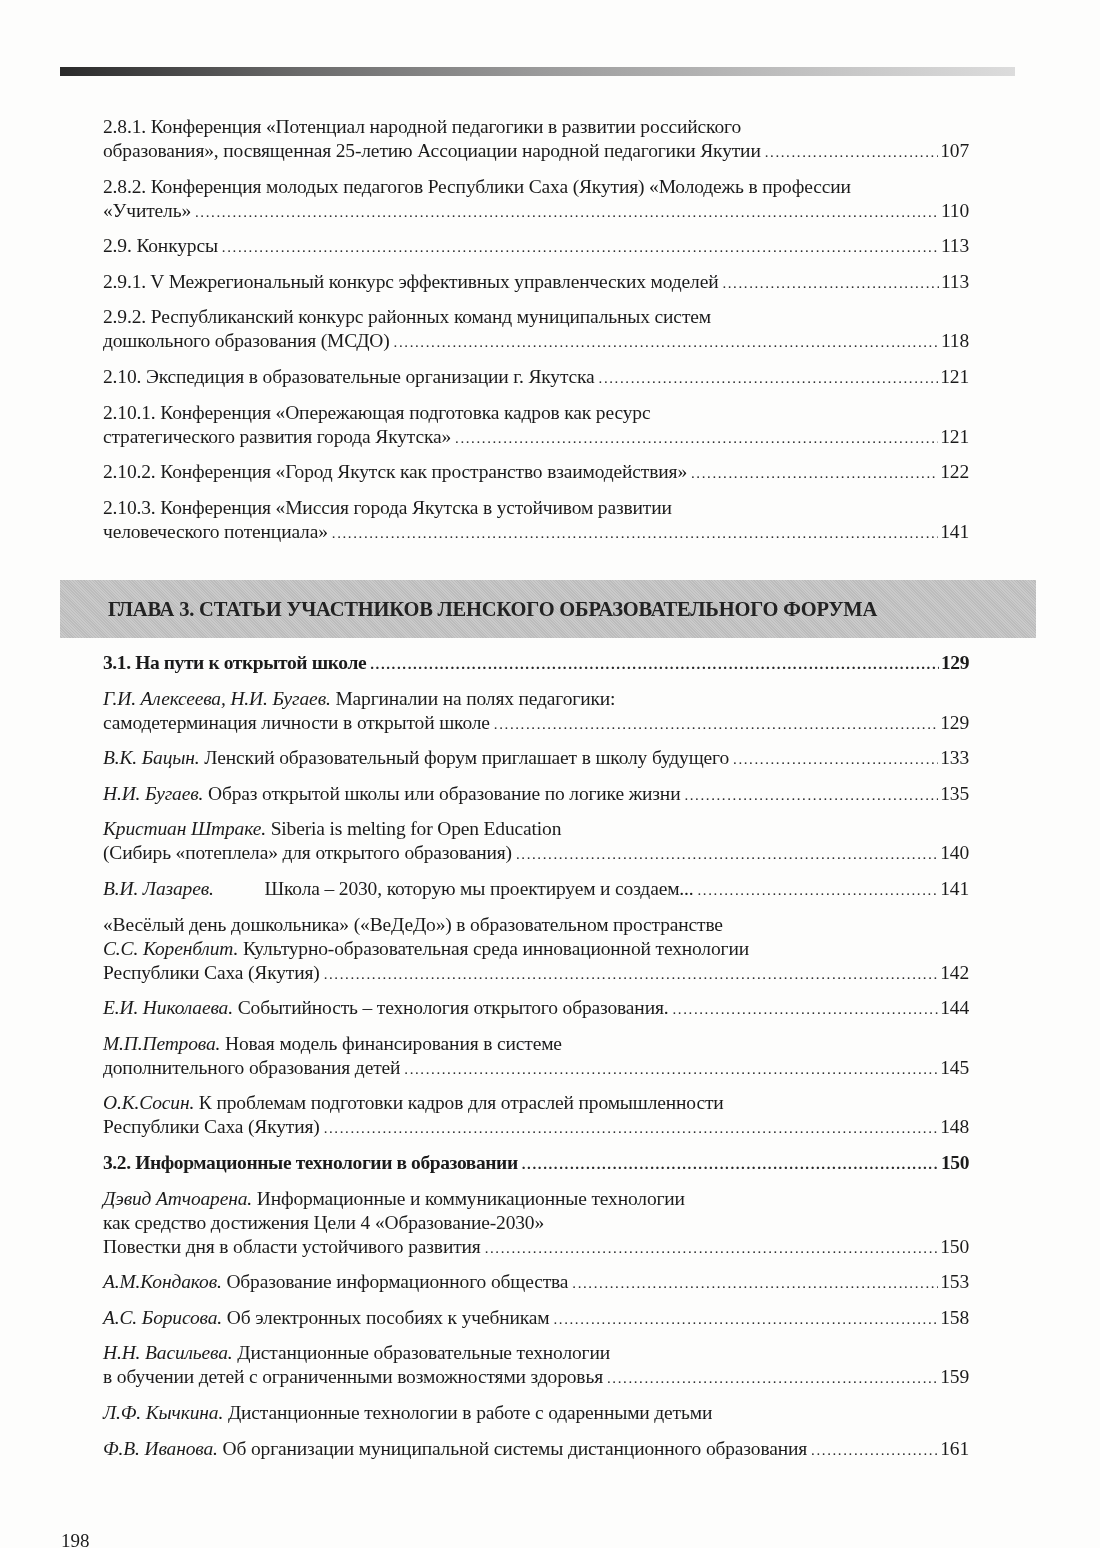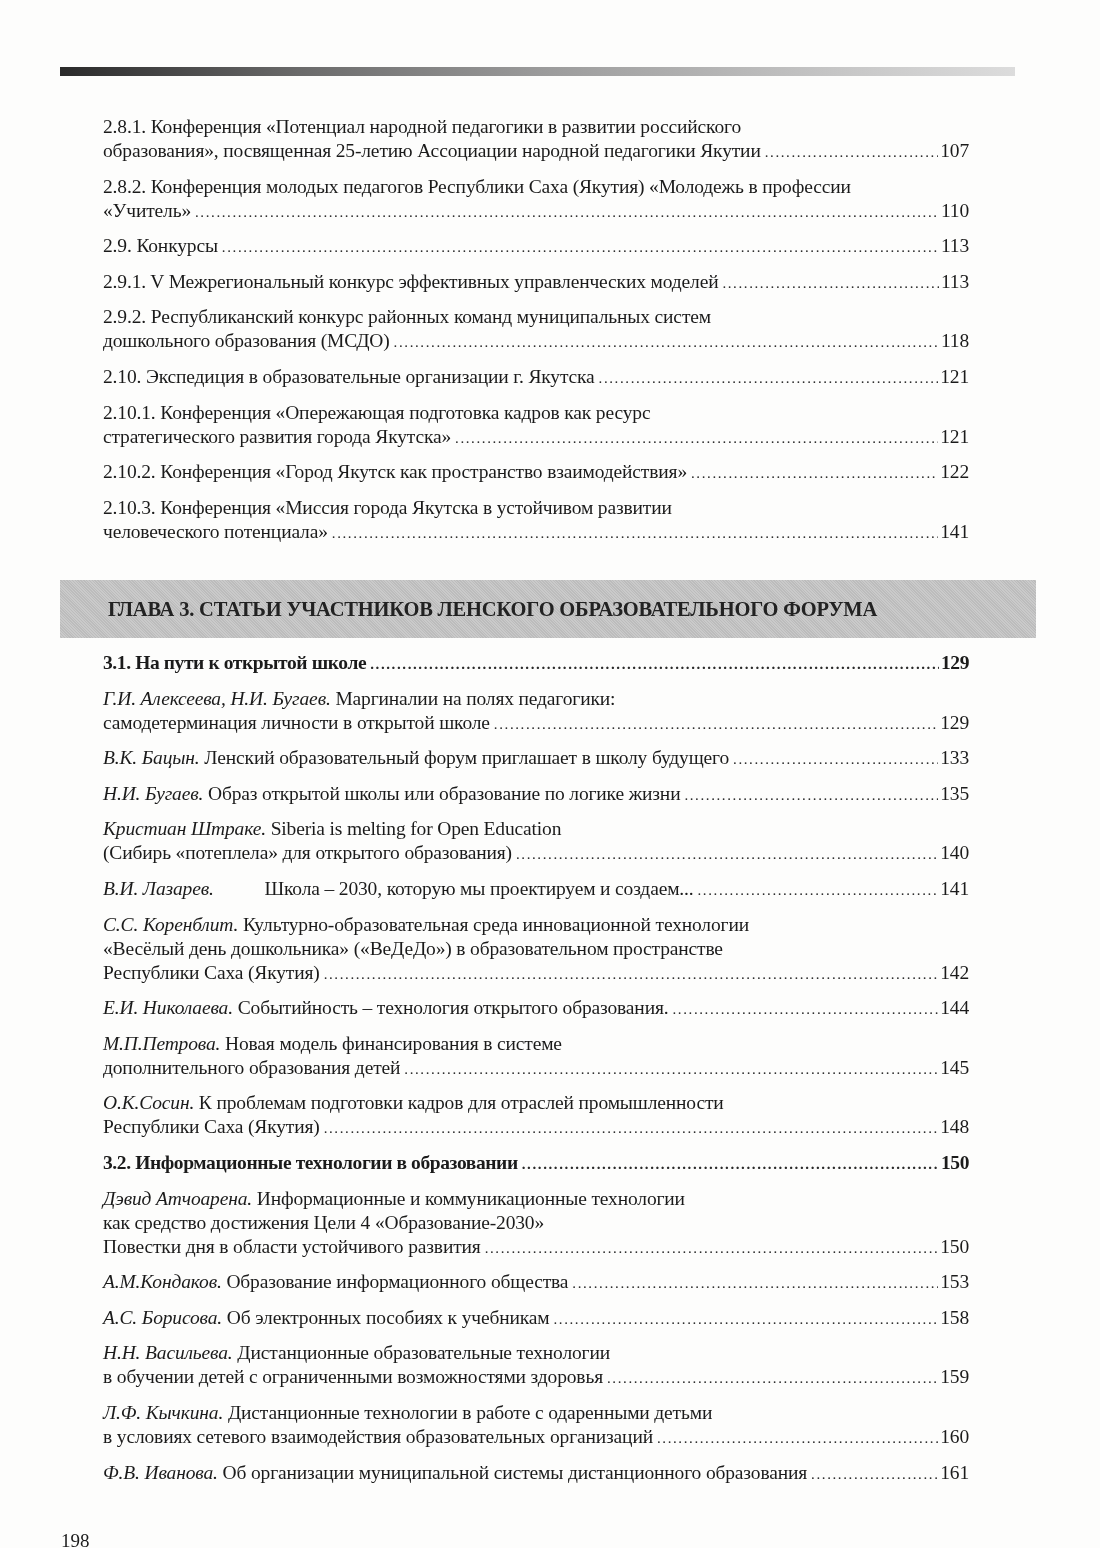--- a/index.html
+++ b/index.html
@@ -182,26 +182,26 @@
     </div>
     <div class="entry">
       <div class="line">
         <span class="txt"><span class="author">В.И. Лазарев.</span><span style="white-space: pre; margin-left: 46px;"> Школа – 2030, которую мы проектируем и создаем...</span></span>
         <span class="leader"></span>
         <span class="pg">141</span>
       </div>
     </div>
     <div class="entry">
       <div class="line">
+        <span class="txt"><span style="white-space: pre;">«Весёлый день дошкольника» («ВеДеДо») в образовательном пространстве</span></span>
+      </div>
+      <div class="line">
         <span class="txt"><span class="author">С.С. Коренблит.</span><span style="white-space: pre;"> Культурно-образовательная среда инновационной технологии</span></span>
       </div>
       <div class="line">
-        <span class="txt"><span style="white-space: pre;">«Весёлый день дошкольника» («ВеДеДо») в образовательном пространстве</span></span>
-      </div>
-      <div class="line">
         <span class="txt"><span style="white-space: pre;">Республики Саха (Якутия)</span></span>
         <span class="leader"></span>
         <span class="pg">142</span>
       </div>
     </div>
     <div class="entry">
       <div class="line">
         <span class="txt"><span class="author">Е.И. Николаева.</span><span style="white-space: pre;"> Событийность – технология открытого образования.</span></span>
         <span class="leader"></span>
         <span class="pg">144</span>
@@ -268,25 +268,20 @@
       <div class="line">
         <span class="txt"><span style="white-space: pre;">в обучении детей с ограниченными возможностями здоровья</span></span>
         <span class="leader"></span>
         <span class="pg">159</span>
       </div>
     </div>
     <div class="entry">
       <div class="line">
         <span class="txt"><span class="author">Л.Ф. Кычкина.</span><span style="white-space: pre;"> Дистанционные технологии в работе с одаренными детьми</span></span>
       </div>
-      <div class="line">
-        <span class="txt"><span style="white-space: pre;">в условиях сетевого взаимодействия образовательных организаций</span></span>
-        <span class="leader"></span>
-        <span class="pg">160</span>
-      </div>
     </div>
     <div class="entry">
       <div class="line">
         <span class="txt"><span class="author">Ф.В. Иванова.</span><span style="white-space: pre;"> Об организации муниципальной системы дистанционного образования</span></span>
         <span class="leader"></span>
         <span class="pg">161</span>
       </div>
     </div>
   </div>
 

